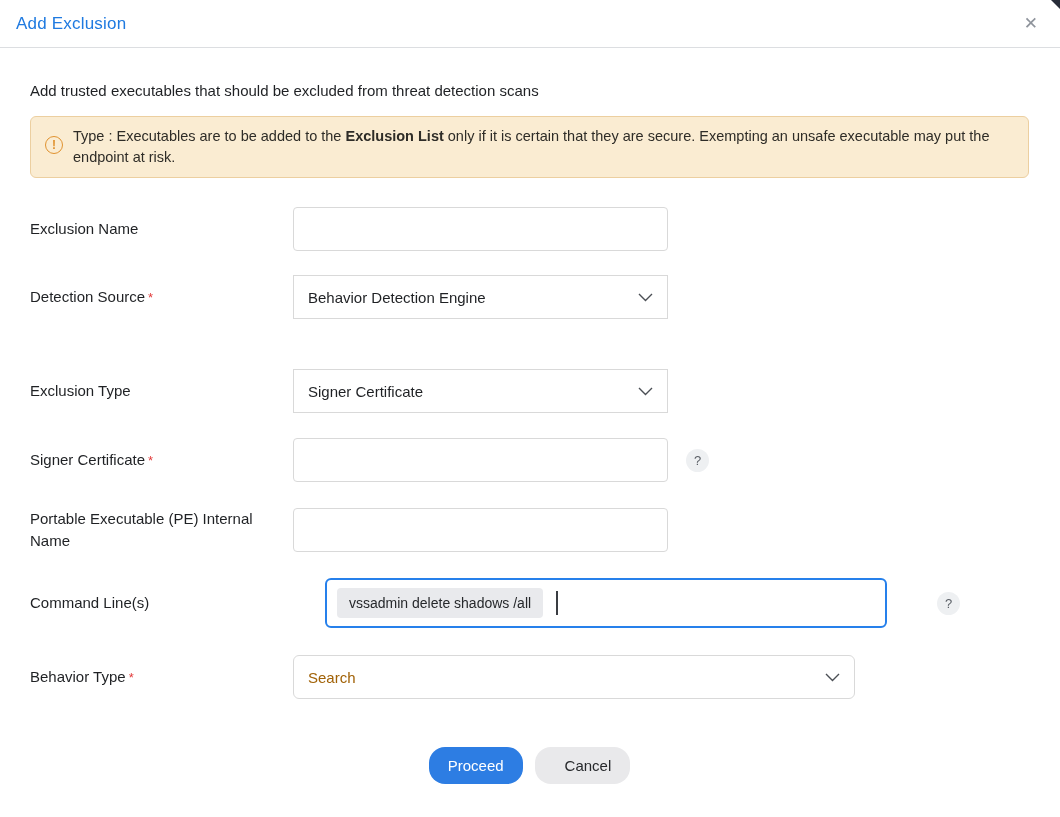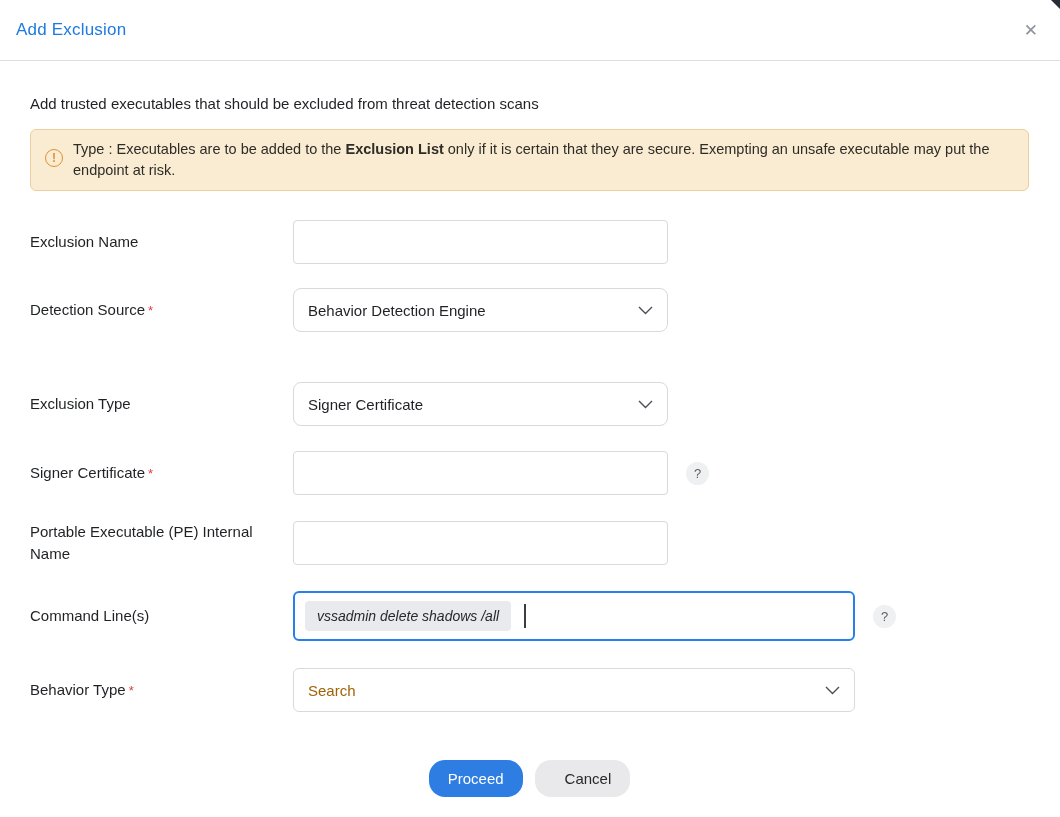--- a/index.html
+++ b/index.html
@@ -6,21 +6,21 @@
   html, body {
     width: 1060px; height: 817px;
     background: #ffffff;
     font-family: "Liberation Sans", "DejaVu Sans", sans-serif;
     color: #1f2124;
     overflow: hidden;
     position: relative;
   }
   
   .dlg-header {
-    height: 61px;
+    height: 48px;
     display: flex; align-items: center; justify-content: space-between;
     padding: 0 18px 0 16px;
     border-bottom: 1px solid #dcdee1;
   }
   .dlg-title { color: #1f7ae0; font-size: 17px; font-weight: 400; letter-spacing: .2px; }
   .close-btn {
     color: #8f949c; font-size: 17px; line-height: 1;
     cursor: pointer; background: none; border: none; padding: 4px;
     font-family: "Liberation Sans", sans-serif;
   }
@@ -51,38 +51,38 @@
     margin: 10px 10px 0 2px;
   }
   .note b { font-weight: bold; }
   
   .row { display: flex; align-items: center; }
   .row-m1 { margin-top: 29px; }
   .row-m2 { margin-top: 24px; }
   .row-m3 { margin-top: 50px; }
   .row-m4 { margin-top: 25px; }
   .row-m5 { margin-top: 26px; }
-  .row-m6 { margin-top: 26px; }
+  .row-m6 { margin-top: 26px; gap: 32px; }
   .row-m7 { margin-top: 27px; }
   .flabel {
     width: 263px; flex: 0 0 263px;
     font-size: 15px; color: #1f2124; line-height: 22px;
     padding-right: 14px;
   }
   .req { color: #e23b3b; margin-left: 3px; font-size: 13px; }
   .tinput {
     width: 375px; height: 44px;
     border: 1px solid #d9d9d9; border-radius: 4px;
     font-size: 15px; padding: 0 12px;
     font-family: "Liberation Sans", sans-serif;
     color: #1f2124; outline: none; background: #fff;
   }
   .selectbox {
     width: 375px; height: 44px;
-    border: 1px solid #d9d9d9; border-radius: 8px;
+    border: 1px solid #d9d9d9; border-radius: 0;
     display: flex; align-items: center; justify-content: space-between;
     padding: 0 14px; font-size: 15px; background: #fff; cursor: pointer;
   }
   .selectbox.wide { width: 562px; border-radius: 6px; }
   .placeholder { color: #a16207; }
   .chev { flex: 0 0 auto; }
   .helpicon {
     width: 23px; height: 23px; border-radius: 50%;
     background: #eef0f2; color: #5a5f66;
     font-size: 13px; display: flex; align-items: center; justify-content: center;
@@ -91,21 +91,20 @@
   .cmdbox {
     width: 562px; height: 50px;
     border: 2px solid #2680eb; border-radius: 6px;
     display: flex; align-items: center;
     padding: 0 10px; background: #fff;
   }
   .chip {
     background: #e9eaed; border-radius: 4px;
     padding: 7px 12px; font-size: 14px; color: #26282b;
     white-space: nowrap;
-    font-style: italic;
   }
   .caret {
     width: 1.5px; height: 24px; background: #3a3d42; margin-left: 13px;
     animation: blink 1.1s step-end infinite;
   }
   @keyframes blink { 50% { opacity: 0; } }
   
   .footer {
     margin-top: 48px;
     display: flex; justify-content: center; gap: 12px;

